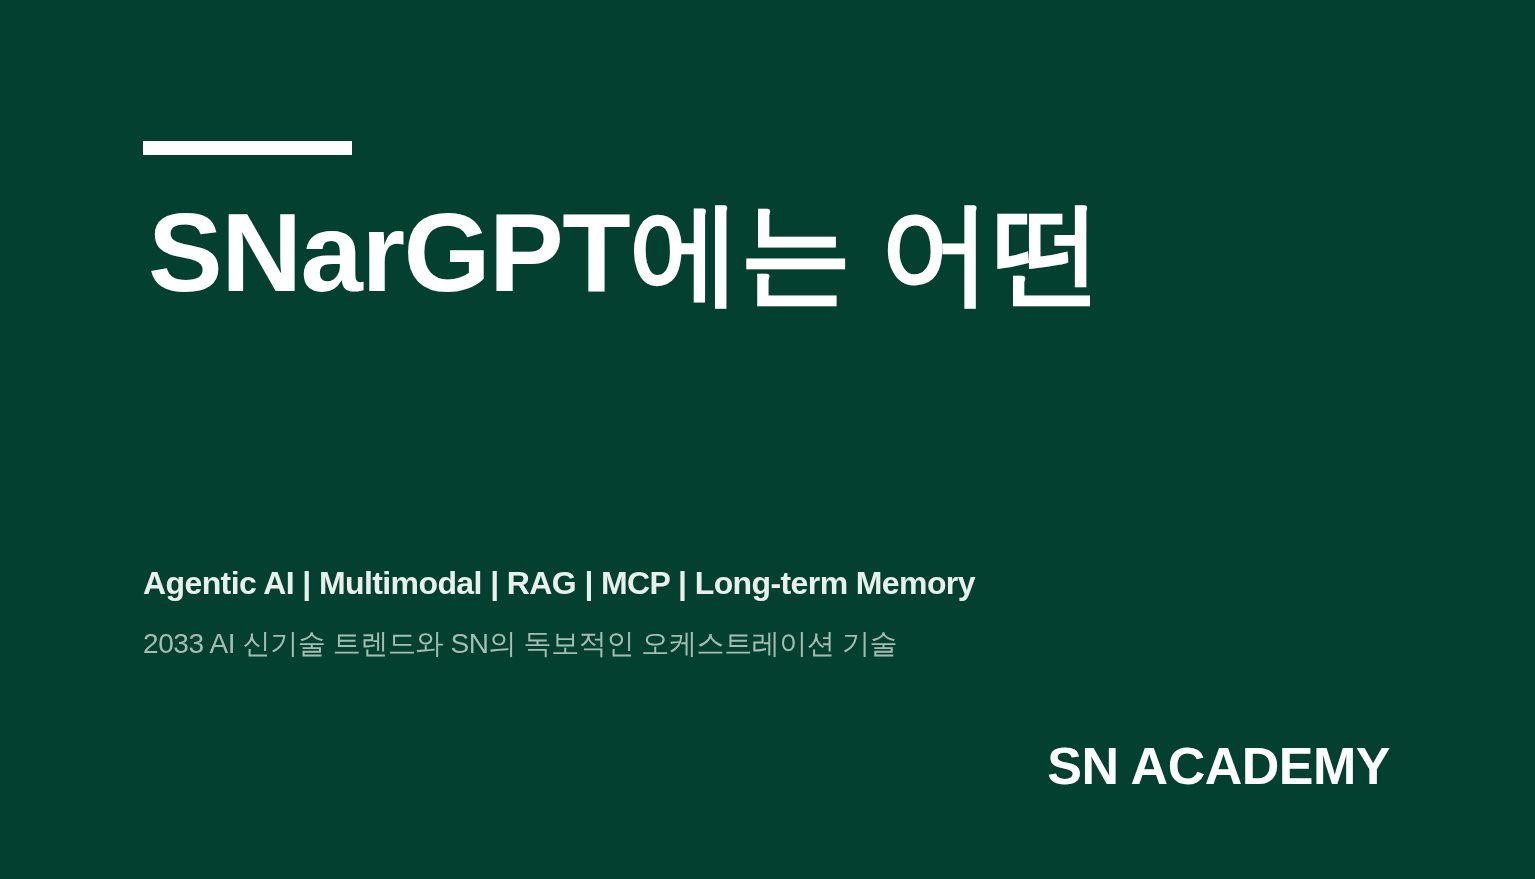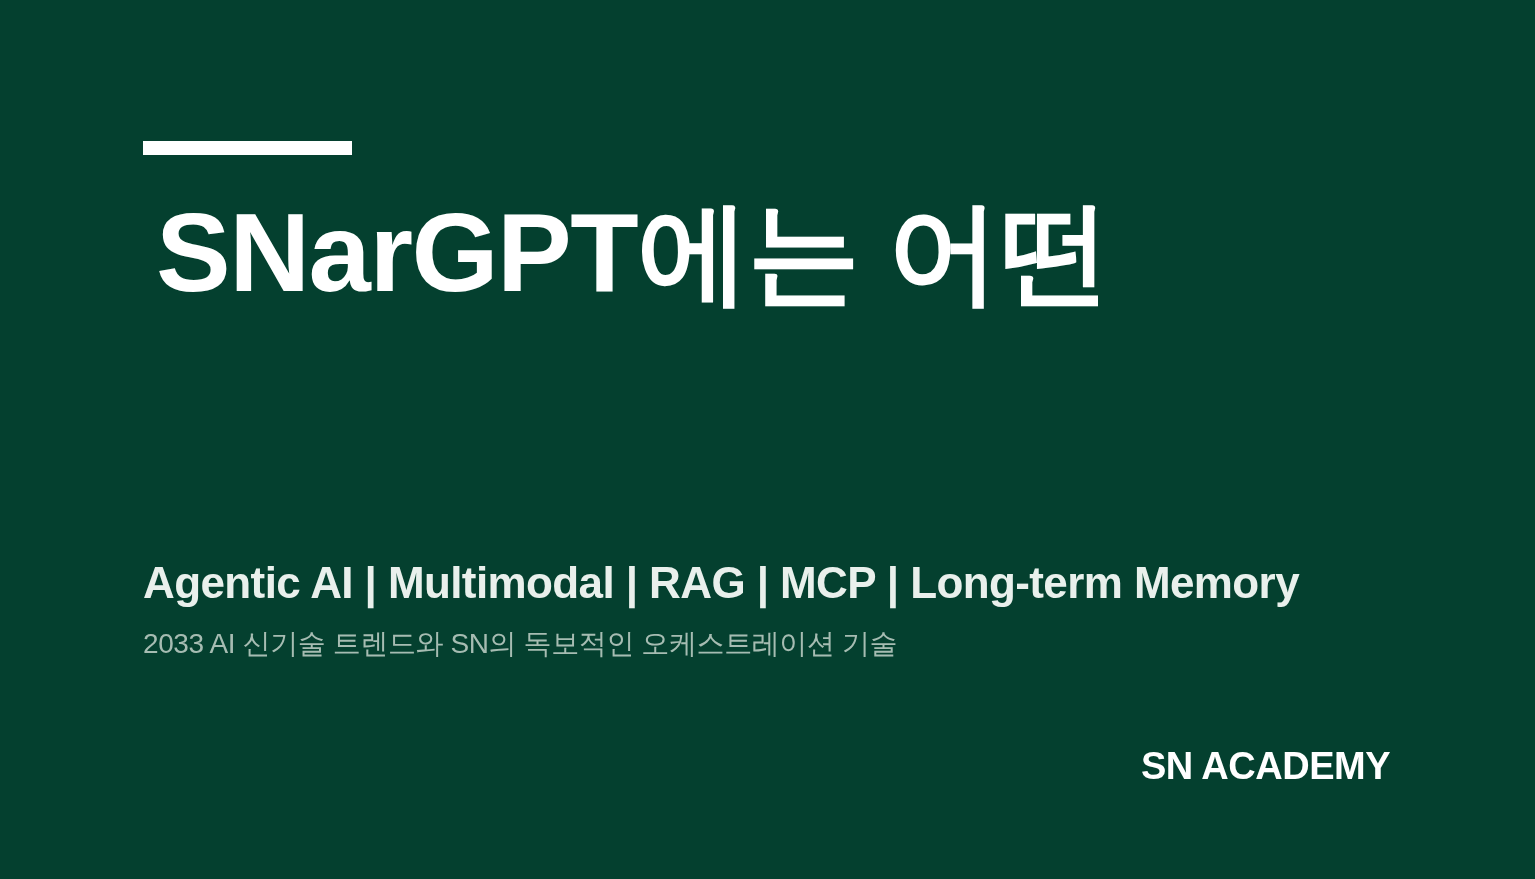--- a/index.html
+++ b/index.html
@@ -25,21 +25,21 @@
     left: 143px;
     top: 141px;
     width: 209px;
     height: 14px;
     background: #ffffff;
   }
 
   
   .headline {
     position: absolute;
-    left: 156px;
+    left: 148px;
     top: 183px;
     width: 1260px;
   }
 
   .headline-line {
     display: block;
     color: #ffffff;
     font-size: 112px;
     font-weight: 700;
     line-height: 140px;
@@ -51,21 +51,21 @@
   .subtitle-block {
     position: absolute;
     left: 143px;
     top: 552px;
     width: 1300px;
   }
 
   .tech-list {
     display: block;
     color: #e9f0ec;
-    font-size: 44px;
+    font-size: 32px;
     font-weight: 700;
     line-height: 62px;
     letter-spacing: -0.6px;
     white-space: nowrap;
   }
 
   .description {
     display: block;
     margin-top: 10px;
     color: #a6bcb2;
@@ -75,21 +75,21 @@
     letter-spacing: -0.4px;
     white-space: nowrap;
   }
 
   
   .brand {
     position: absolute;
     right: 145px;
     top: 742px;
     color: #ffffff;
-    font-size: 38px;
+    font-size: 52px;
     font-weight: 700;
     letter-spacing: -0.5px;
     line-height: 48px;
     white-space: nowrap;
   }
 </style>
 </head>
 <body>
 
 <div class="slide">

